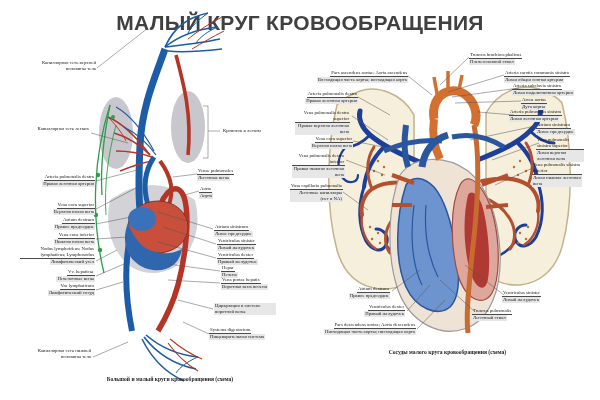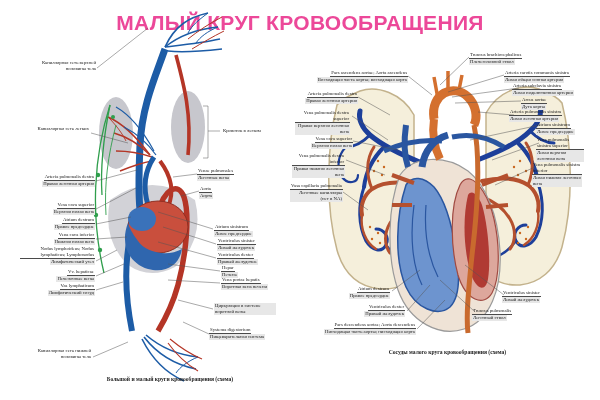--- a/index.html
+++ b/index.html
@@ -1,19 +1,19 @@
 <!DOCTYPE html>
 <html><head>
 <meta charset="utf-8">
 <style>
   *{margin:0;padding:0;box-sizing:border-box}
   html,body{width:600px;height:400px;background:#fff;overflow:hidden;position:relative;
     font-family:"Liberation Serif",serif;}
   .title{position:absolute;left:0;top:11px;width:100%;text-align:center;
-    font-family:"Liberation Sans",sans-serif;font-weight:bold;font-size:21px;color:#ec4899;letter-spacing:.3px}
+    font-family:"Liberation Sans",sans-serif;font-weight:bold;font-size:21px;color:#404040;letter-spacing:.3px}
   .lbl{position:absolute;font-size:4.8px;line-height:1.25;color:#1c1c1c}
   .lbl.ra{text-align:right}
   .lbl .la{display:inline-block;border-bottom:.5px solid #4a4a4a;padding:0 1px}
   .lbl .ru{display:inline-block;background:#e7e7e7;padding:0 1px}
   .lbl .plain{display:inline-block;padding:0 1px}
   .caption{position:absolute;font-size:5.6px;font-weight:bold;color:#222;text-align:center}
   svg{position:absolute;pointer-events:none}
 </style>
 </head>
 <body>

